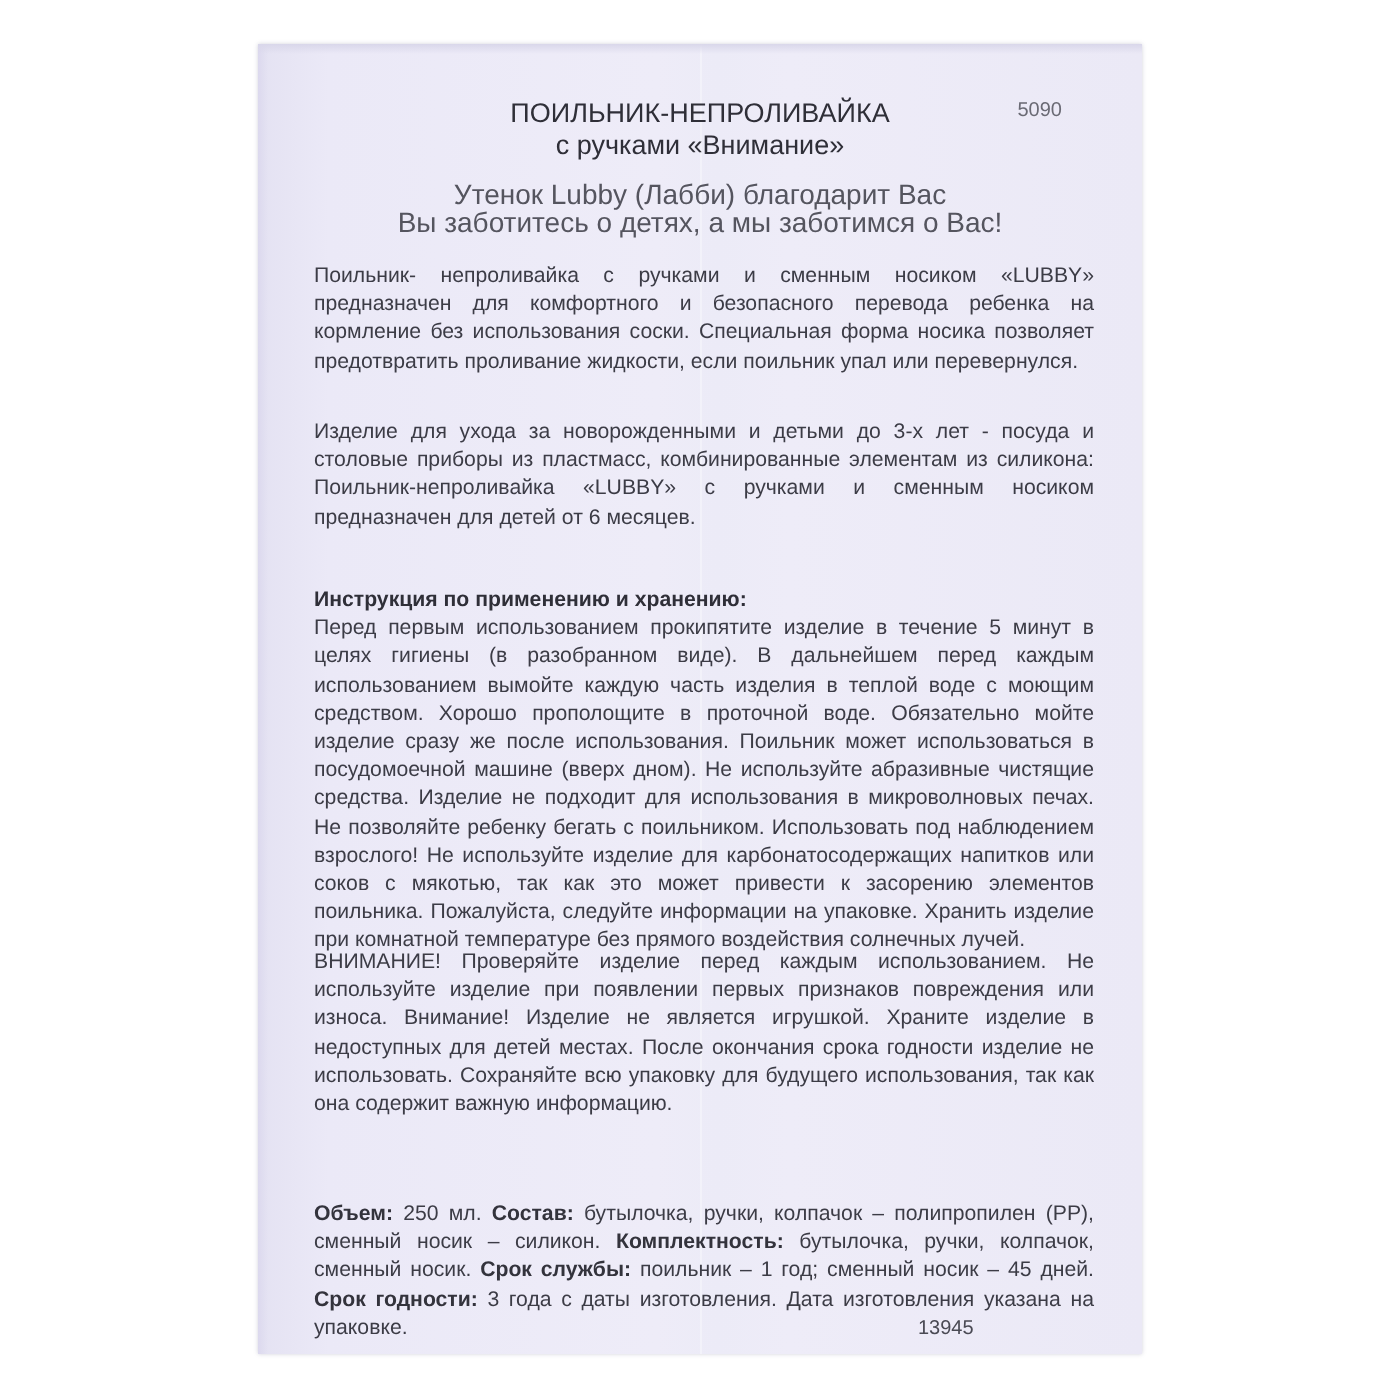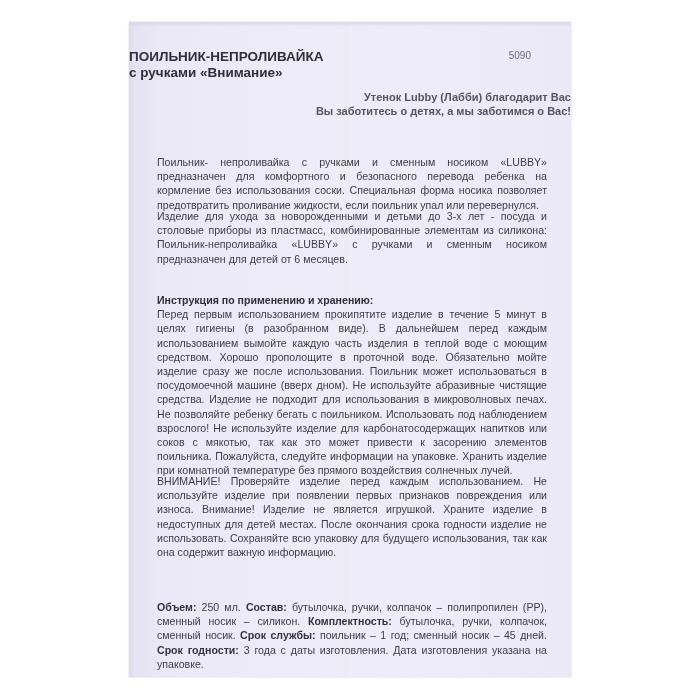--- a/index.html
+++ b/index.html
@@ -35,54 +35,54 @@
       content: "";
       position: absolute;
       left: 0; right: 0; top: 0;
       height: 5px;
       background: linear-gradient(180deg, #d9d7ea, rgba(230,228,244,0));
     }
     .title {
       position: absolute;
       left: 0; right: 0;
       top: 27px;
-      text-align: left;
-      font-weight: bold;
+      text-align: center;
+      font-weight: normal;
       font-size: 13.5px;
       line-height: 16px;
       color: #2f2f38;
     }
     .code-top {
       position: absolute;
       top: 28px;
       right: 40px;
       font-size: 10px;
       color: #6a6a74;
       text-align: right;
     }
     .thanks {
       position: absolute;
       left: 0; right: 0;
       top: 68px;
-      text-align: right;
-      font-weight: bold;
-      font-size: 11px;
+      text-align: center;
+      font-weight: normal;
+      font-size: 14px;
       line-height: 14px;
       color: #55555f;
     }
     .block {
       position: absolute;
       left: 28px;
       width: 390px;
       font-size: 10.6px;
       line-height: 14.2px;
       text-align: justify;
       color: #3c3c46;
     }
-    .b1 { top: 109px; margin-top: 24px; }
+    .b1 { top: 109px; }
     .b2 { top: 187px; }
     .b3 { top: 271px; }
     .b4 { top: 452px; }
     .b5 { top: 578px; }
     .heading {
       font-weight: bold;
       color: #2f2f38;
     }
     .bold { font-weight: bold; color: #33333c; }
     .code-bottom {
@@ -125,13 +125,14 @@
 
   <div class="block b3">
     <div class="heading">Инструкция по применению и хранению:</div>
     <div>Перед первым использованием прокипятите изделие в течение 5 минут в целях гигиены (в разобранном виде). В дальнейшем перед каждым использованием вымойте каждую часть изделия в теплой воде с моющим средством. Хорошо прополощите в проточной воде. Обязательно мойте изделие сразу же после использования. Поильник может использоваться в посудомоечной машине (вверх дном). Не используйте абразивные чистящие средства. Изделие не подходит для использования в микроволновых печах. Не позволяйте ребенку бегать с поильником. Использовать под наблюдением взрослого! Не используйте изделие для карбонатосодержащих напитков или соков с мякотью, так как это может привести к засорению элементов поильника. Пожалуйста, следуйте информации на упаковке. Хранить изделие при комнатной температуре без прямого воздействия солнечных лучей.</div>
   </div>
 
   <div class="block b4">ВНИМАНИЕ! Проверяйте изделие перед каждым использованием. Не используйте изделие при появлении первых признаков повреждения или износа. Внимание! Изделие не является игрушкой. Храните изделие в недоступных для детей местах. После окончания срока годности изделие не использовать. Сохраняйте всю упаковку для будущего использования, так как она содержит важную информацию.</div>
 
   <div class="block b5"><span class="bold">Объем:</span><span> 250 мл. </span><span class="bold">Состав:</span><span> бутылочка, ручки, колпачок – полипропилен (PP), сменный носик – силикон. </span><span class="bold">Комплектность:</span><span> бутылочка, ручки, колпачок, сменный носик. </span><span class="bold">Срок службы:</span><span> поильник – 1 год; сменный носик – 45 дней. </span><span class="bold">Срок годности:</span><span> 3 года с даты изготовления. Дата изготовления указана на упаковке.</span></div>
 
+  <div class="code-bottom">13945</div>
 </div>
 
 </body></html>

